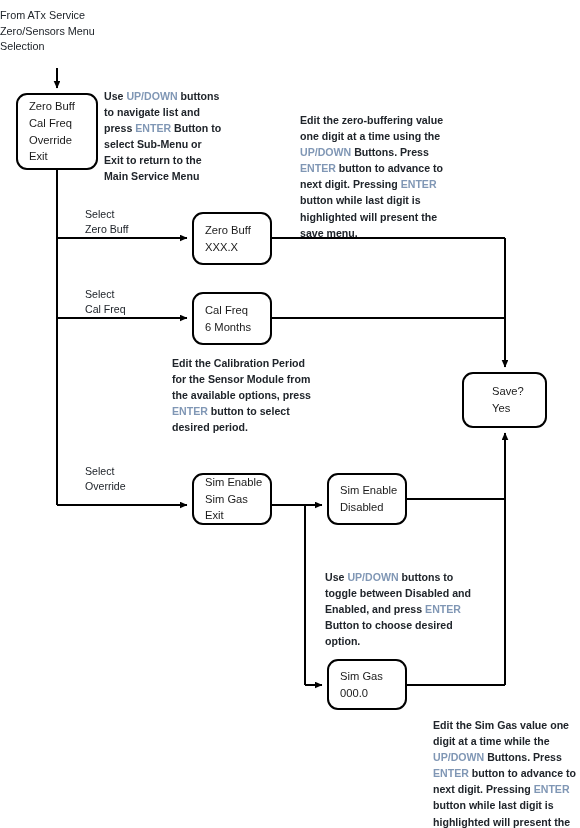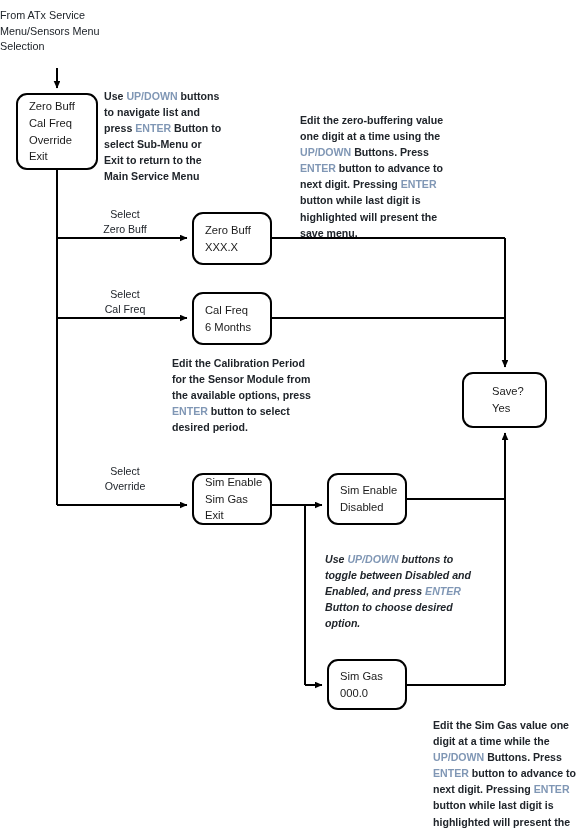--- a/index.html
+++ b/index.html
@@ -46,21 +46,20 @@
     line-height: 1.52;
     color: #20252b;
     font-weight: 600;
   }
   .note .hl { color: #8097b5; }
   .edge-label {
     position: absolute;
     font-size: 10.6px;
     line-height: 1.42;
     color: #20252b;
-    text-align: center;
     font-weight: 400;
   }
   .title-text {
     position: absolute;
     font-size: 10.8px;
     line-height: 1.45;
     color: #20252b;
     text-align: left;
     font-weight: 400;
   }
@@ -102,21 +101,21 @@
       <path d="M407,499 L505,499"></path>
 
       <path d="M407,685 L505,685"></path>
 
       <path d="M505,685 L505,433" marker-end="url(#ah)"></path>
     </g>
   </svg>
 
   <div class="title-text" style="left:0px; top:8px; width:115px;">
     <div>From ATx Service</div>
-    <div>Menu/Sensors Menu</div>
+    <div>Zero/Sensors Menu</div>
     <div>Selection</div>
   </div>
 
   <div class="node" style="left:16px; top:93px; width:82px; height:77px;">
     <div class="ln">Zero Buff</div>
     <div class="ln">Cal Freq</div>
     <div class="ln">Override</div>
     <div class="ln">Exit</div>
   </div>
 
@@ -160,21 +159,21 @@
     <div class="ln">Sim Enable</div>
     <div class="ln">Sim Gas</div>
     <div class="ln">Exit</div>
   </div>
 
   <div class="node" style="left:327px; top:473px; width:80px; height:52px;">
     <div class="ln">Sim Enable</div>
     <div class="ln">Disabled</div>
   </div>
 
-  <div class="note" style="left:325px; top:551px; width:150px;font-style:italic;"><span>Use </span><span class="hl">UP/DOWN</span><span> buttons to toggle between Disabled and Enabled, and press </span><span class="hl">ENTER</span><span> Button to choose desired option.</span></div>
+  <div class="note" style="left:325px; top:569px; width:150px;"><span>Use </span><span class="hl">UP/DOWN</span><span> buttons to toggle between Disabled and Enabled, and press </span><span class="hl">ENTER</span><span> Button to choose desired option.</span></div>
 
   <div class="node" style="left:327px; top:659px; width:80px; height:51px;">
     <div class="ln">Sim Gas</div>
     <div class="ln">000.0</div>
   </div>
 
   <div class="note" style="left:433px; top:717px; width:145px;"><span>Edit the Sim Gas value one digit at a time while the </span><span class="hl">UP/DOWN</span><span> Buttons.  Press </span><span class="hl">ENTER</span><span> button to advance to next digit.  Pressing </span><span class="hl">ENTER</span><span> button while last digit is highlighted will present the save menu.</span></div>
 
 </div>
 

